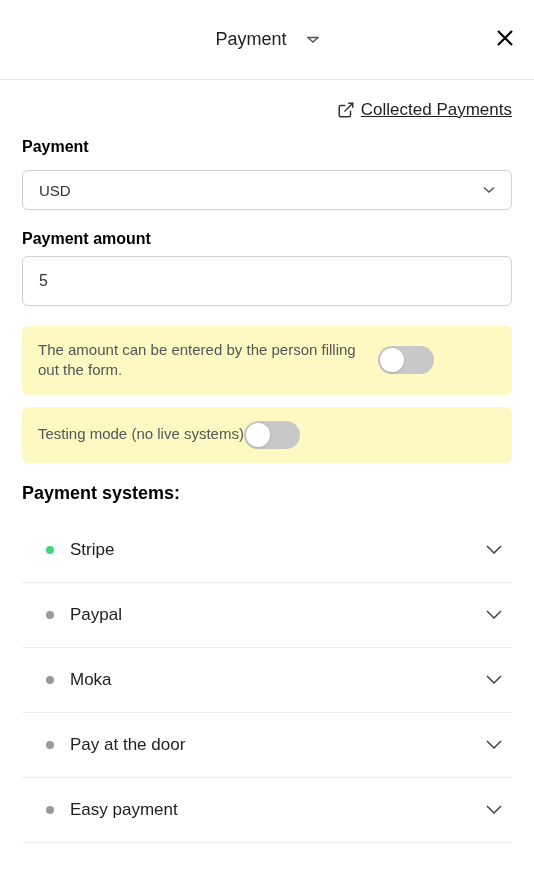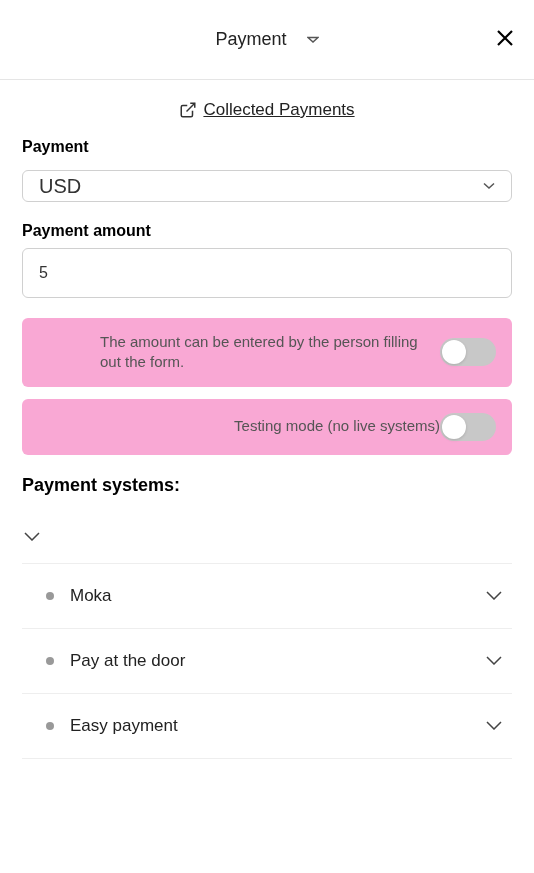--- a/index.html
+++ b/index.html
@@ -42,68 +42,68 @@
       color: #000;
       background: none;
       border: none;
     }
     .content {
       padding: 20px 22px;
     }
     .collected-link {
       display: flex;
       align-items: center;
-      justify-content: center;
+      justify-content: flex-end;
       gap: 6px;
       color: #222;
       text-decoration: underline;
       font-size: 17px;
       margin-bottom: 18px;
       cursor: pointer;
     }
     .collected-link svg {
       width: 18px;
       height: 18px;
     }
     .field-label {
       font-size: 16px;
       font-weight: 600;
       color: #000;
       margin-bottom: 8px;
     }
     .select-field {
       width: 100%;
-      height: 32px;
+      height: 40px;
       border: 1px solid #d0d0d0;
       border-radius: 6px;
       padding: 0 16px;
       display: flex;
       align-items: center;
       justify-content: space-between;
-      font-size: 20px;
+      font-size: 15px;
       color: #333;
       cursor: pointer;
       margin-bottom: 20px;
       margin-top: 14px;
     }
     .input-field {
       width: 100%;
       height: 50px;
       border: 1px solid #d0d0d0;
       border-radius: 6px;
       padding: 0 16px;
       font-size: 16px;
       color: #333;
       margin-bottom: 20px;
     }
     .toggle-row {
       display: flex;
       align-items: center;
-      justify-content: flex-end;
-      background: #f9a8d4;
+      justify-content: flex-start;
+      background: #fef9c3;
       border-radius: 6px;
       padding: 14px 16px;
       margin-bottom: 12px;
     }
     .toggle-row-text {
       font-size: 15px;
       color: #555;
       max-width: 340px;
       line-height: 1.35;
     }
@@ -216,20 +216,33 @@
     <div class="toggle-row-text">Testing mode (no live systems)</div>
     <div class="toggle-switch">
       <div class="toggle-knob"></div>
     </div>
   </div>
 
   <div class="section-title">Payment systems:</div>
 
   <div id="systems-list">
       <div class="payment-item">
+    <div class="payment-item-left">
+      <div class="status-dot active"></div>
+      <div class="payment-item-label">Stripe</div>
+    </div>
+    <svg class="chevron-expand" viewBox="0 0 16 9" fill="none" stroke="#444" stroke-width="1.5">
+          <path d="M1 1 L8 8 L15 1"></path>
+        </svg>
+  </div>
+      <div class="payment-item">
+    <div class="payment-item-left">
+      <div class="status-dot "></div>
+      <div class="payment-item-label">Paypal</div>
+    </div>
     <svg class="chevron-expand" viewBox="0 0 16 9" fill="none" stroke="#444" stroke-width="1.5">
           <path d="M1 1 L8 8 L15 1"></path>
         </svg>
   </div>
       <div class="payment-item">
     <div class="payment-item-left">
       <div class="status-dot "></div>
       <div class="payment-item-label">Moka</div>
     </div>
     <svg class="chevron-expand" viewBox="0 0 16 9" fill="none" stroke="#444" stroke-width="1.5">

